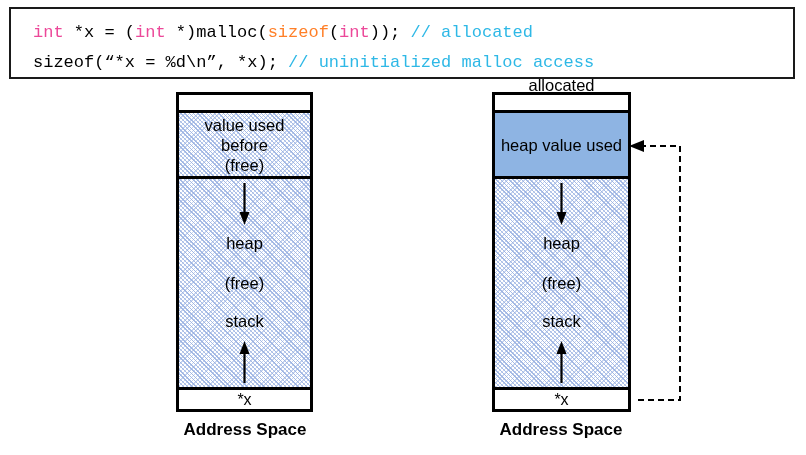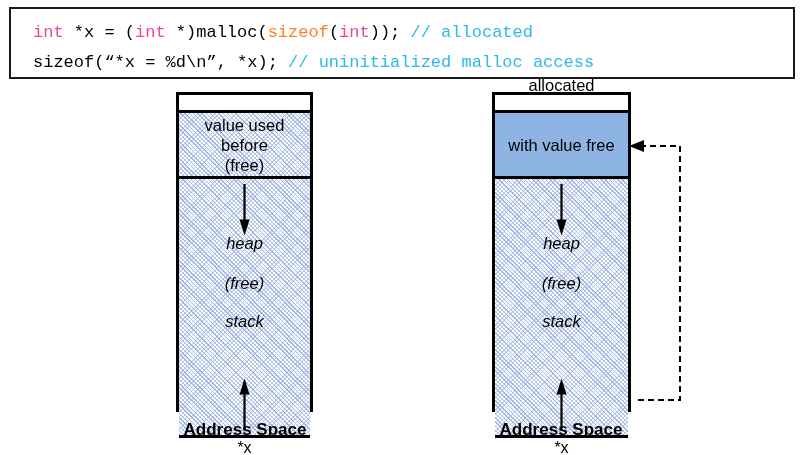--- a/index.html
+++ b/index.html
@@ -76,21 +76,21 @@
         rgba(255,255,255,0) 1px,
         rgba(255,255,255,0) 3px);
   }
 
   .blue-fill { background-color: #8eb4e3; gap: 40px; }
 
   .seg-blank   { height: 18px; border-bottom: 3px solid #000000; }
   .seg-top     { height: 66px; border-bottom: 3px solid #000000;
                  display: flex; flex-direction: column; justify-content: center;
                  font-size: 16.5px; line-height: 20px; }
-  .seg-body    { height: 256px; font-style: italic; }
+  .seg-body    { height: 208px; }
   .seg-ptr     { height: 22px; border-top: 3px solid #000000;
                  display: flex; align-items: center; justify-content: center;
                  font-size: 16px; }
 
   .body-label {
     position: absolute;
     left: 0; right: 0;
     text-align: center;
     font-size: 16.5px;
     color: #000000;
@@ -165,21 +165,21 @@
 </div>
 
 <div class="caption" id="caption-left">Address Space</div>
 
 <div class="col" id="col-right">
 
   <div class="seg seg-blank"></div>
 
   <div class="seg seg-top blue-fill">
     <div>allocated</div>
-    <div>with value free</div>
+    <div>heap value used</div>
     <div>before</div>
   </div>
 
   <div class="seg seg-body hatch">
     <svg class="arrow-svg" viewBox="0 0 133 208" preserveAspectRatio="none">
       <line x1="66.5" y1="4" x2="66.5" y2="36" stroke="#000" stroke-width="2.2"></line>
       <polygon points="66.5,46 61.5,33 71.5,33" fill="#000"></polygon>
       <line x1="66.5" y1="204" x2="66.5" y2="172" stroke="#000" stroke-width="2.2"></line>
       <polygon points="66.5,162 61.5,175 71.5,175" fill="#000"></polygon>
     </svg>

